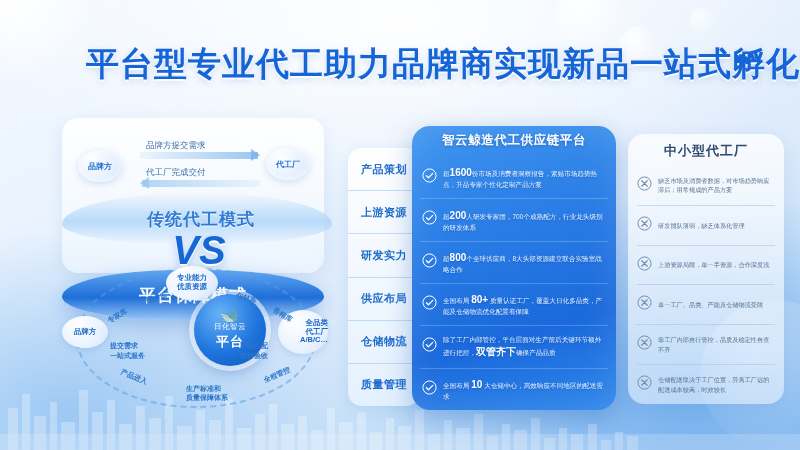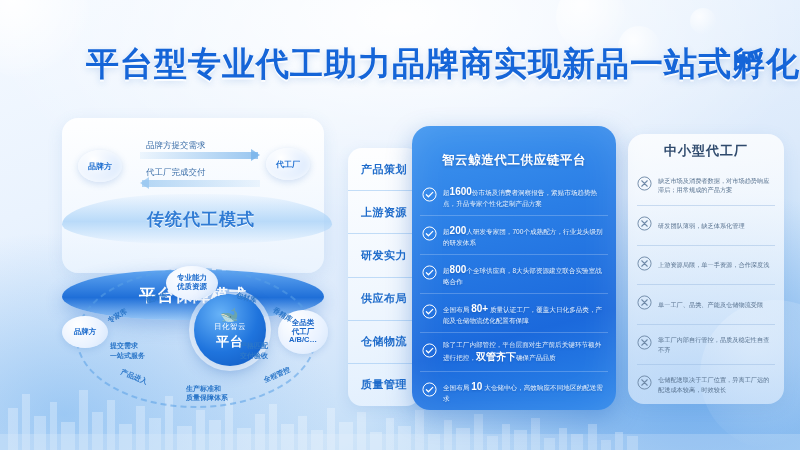--- a/index.html
+++ b/index.html
@@ -92,21 +92,21 @@
   .eco-core .cn1{font-size:7.5px;letter-spacing:.5px;}
   .eco-core .cn2{font-size:13px;font-weight:bold;letter-spacing:1px;margin-top:1px;}
   .pill{
     position:absolute;border-radius:50%;
     display:flex;flex-direction:column;align-items:center;justify-content:center;text-align:center;
     font-size:7.5px;font-weight:bold;color:#1d6ccd;line-height:1.15;
     background:radial-gradient(circle at 34% 28%,#ffffff 0%,#e9f2ff 60%,#d3e5fb 100%);
     box-shadow:0 2px 7px rgba(60,120,200,.2);
   }
   .p-brand{left:4px;top:44px;width:46px;height:32px;}
-  .p-allcat{left:220px;top:38px;width:50px;height:44px;color:#1a66c8;}
+  .p-allcat{left:220px;top:38px;width:50px;height:44px;color:#1a66c8;align-items:flex-end;}
   .p-cap{left:108px;top:-6px;width:52px;height:34px;}
   .ring-lbl{position:absolute;font-size:7px;font-weight:bold;color:#2c77c9;white-space:nowrap;}
   .rl1{left:49px;top:39px;transform:rotate(-30deg);}
   .rl2{left:88px;top:21px;transform:rotate(-16deg);}
   .rl3{left:178px;top:21px;transform:rotate(16deg);}
   .rl4{left:214px;top:38px;transform:rotate(31deg);}
   .rl5{left:52px;top:69px;}
   .rl6{left:52px;top:79px;}
   .rl7{left:182px;top:69px;}
   .rl8{left:182px;top:79px;}
@@ -135,21 +135,21 @@
 
   
   .cpanel{
     position:absolute;left:412px;top:126px;width:204px;height:284px;border-radius:18px;
     background:linear-gradient(165deg,#3f95ef 0%,#2a7ee6 35%,#1b69dc 70%,#2c86ea 100%);
     box-shadow:0 8px 24px rgba(25,95,190,.35), inset 0 0 40px rgba(255,255,255,.12);
     padding:0 8px;box-sizing:border-box;
     display:flex;flex-direction:column;
   }
   .cpanel h2{
-    margin:0;padding:26px 0 8px;text-align:center;color:#ffffff;
+    margin:0;padding:6px 0 8px;text-align:center;color:#ffffff;
     font-size:12.5px;font-weight:bold;letter-spacing:.6px;
     text-shadow:0 1px 3px rgba(10,60,140,.45);
   }
   .citem{
     flex:1;display:flex;align-items:center;gap:6px;
     border-bottom:1px solid rgba(255,255,255,.22);
     padding:2px 2px;
   }
   .citem:last-child{border-bottom:none;}
   .citem .ico{flex:0 0 auto;}
@@ -246,20 +246,21 @@
     <div class="lcard">
       <div class="node node-brand">品牌方</div>
       <div class="node node-factory">代工厂</div>
       <div class="arrow ar1"></div>
       <div class="arrow ar2"></div>
       <div class="flow-lbl fl1">品牌方提交需求</div>
       <div class="flow-lbl fl2">代工厂完成交付</div>
     </div>
 
     <div class="band band-top">传统代工模式</div>
+    <div class="vs">VS</div>
     <div class="band band-bot">平台保障模式</div>
   </div>
 
   <div class="eco">
     <div class="dashring"></div>
 
     <div class="pill p-cap">
       <span>专业能力</span>
       <span>优质资源</span>
     </div>

